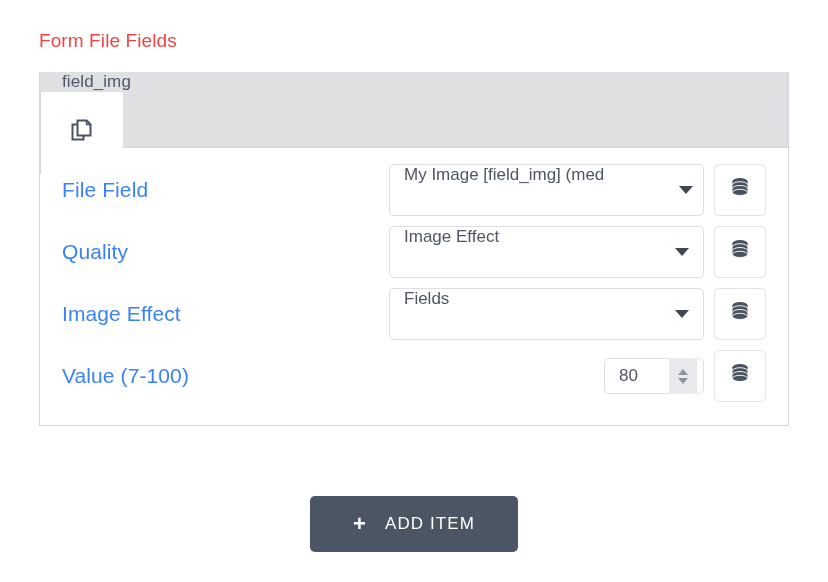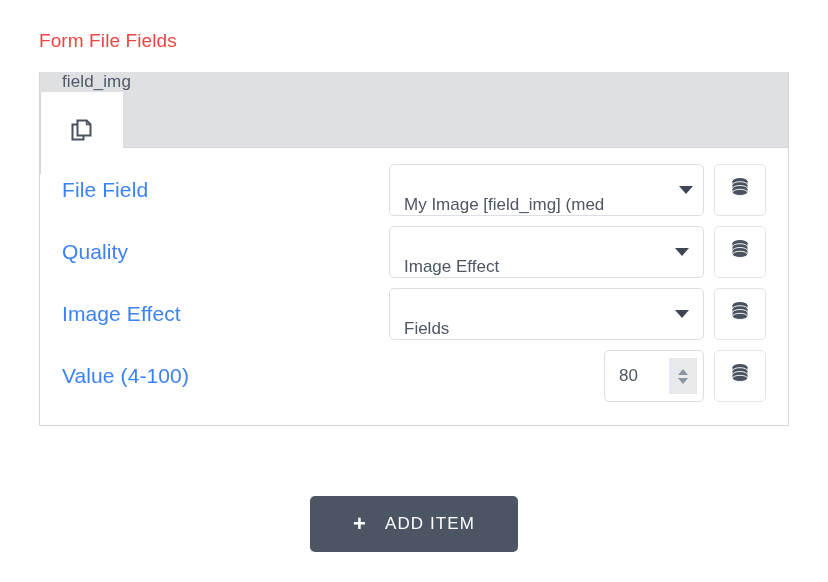--- a/index.html
+++ b/index.html
@@ -100,21 +100,21 @@
   
   .select {
     position: relative;
     width: 315px;
     height: 52px;
     box-sizing: border-box;
     border: 1px solid #dcdee2;
     border-radius: 5px;
     background: #ffffff;
     display: flex;
-    align-items: flex-end;
+    align-items: flex-start;
     padding: 0 40px 0 14px;
     font-size: 17px;
     color: #4e5663;
     overflow: hidden;
     cursor: pointer;
   }
   .select-value {
     white-space: nowrap;
     overflow: hidden;
   }
@@ -133,21 +133,21 @@
     right: 10px;
     background: #fff;
   }
   .select.tight {
     padding-right: 26px;
   }
 
   
   .number-field {
     width: 100px;
-    height: 52px;
+    height: 36px;
     box-sizing: border-box;
     border: 1px solid #dcdee2;
     border-radius: 5px;
     background: #ffffff;
     display: flex;
     align-items: center;
     justify-content: space-between;
     padding: 0 6px 0 14px;
     cursor: text;
   }
@@ -308,21 +308,21 @@
                 <ellipse cx="10" cy="11.6" rx="7.5" ry="3.1" fill="#4a5260" stroke="#ffffff" stroke-width="0.9"></ellipse>
                 <rect x="2.5" y="11.8" width="15" height="3.4" fill="#4a5260"></rect>
                 <ellipse cx="10" cy="15.4" rx="7.5" ry="3.1" fill="#4a5260" stroke="#ffffff" stroke-width="0.9"></ellipse>
               </svg>
             </span>
           </div>
         </div>
       </div>
 
       <div class="form-row">
-        <div class="row-label">Value (4-100)</div>
+        <div class="row-label">Value (7-100)</div>
         <div class="row-control">
           <div class="number-field">
             <span class="number-value">80</span>
             <span class="spinner">
               <span class="chev up"></span>
               <span class="chev down"></span>
             </span>
           </div>
           <div class="db-button">
             <span>

